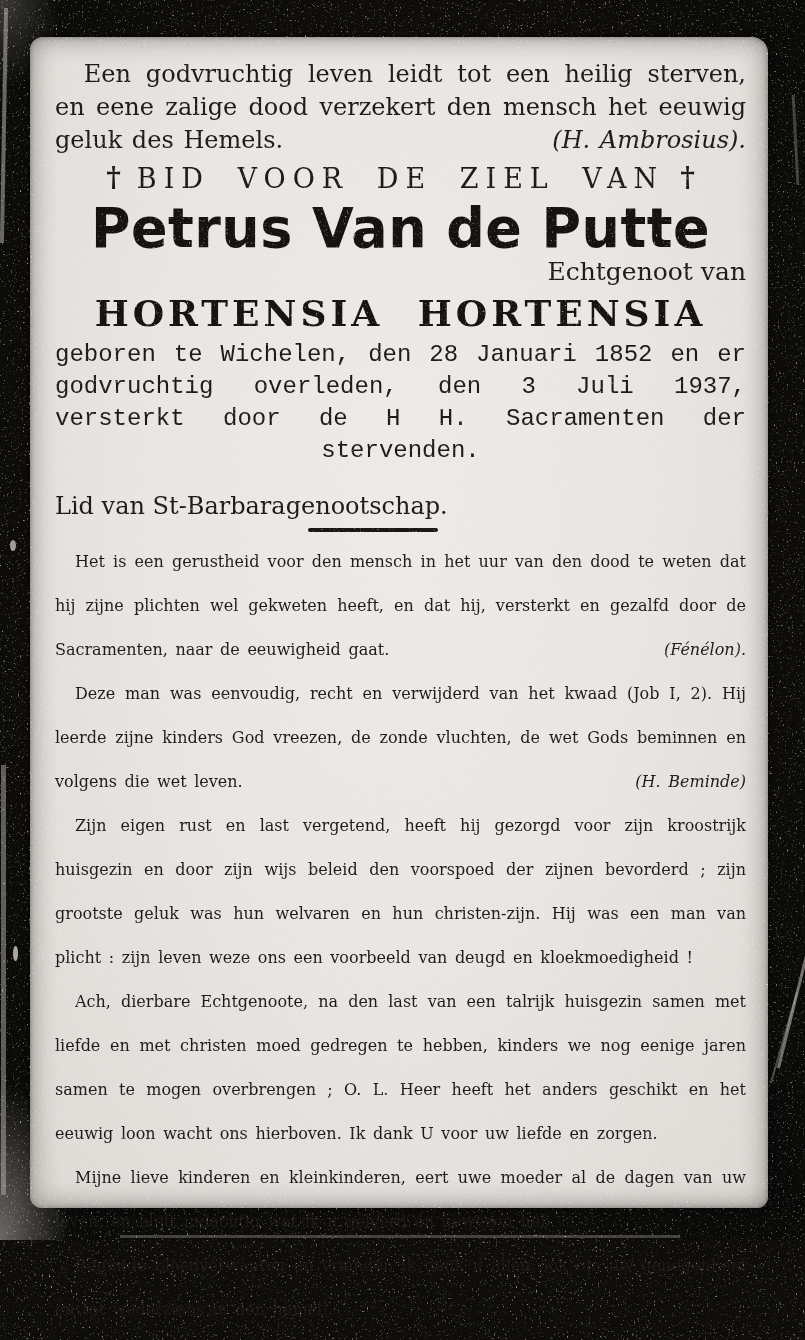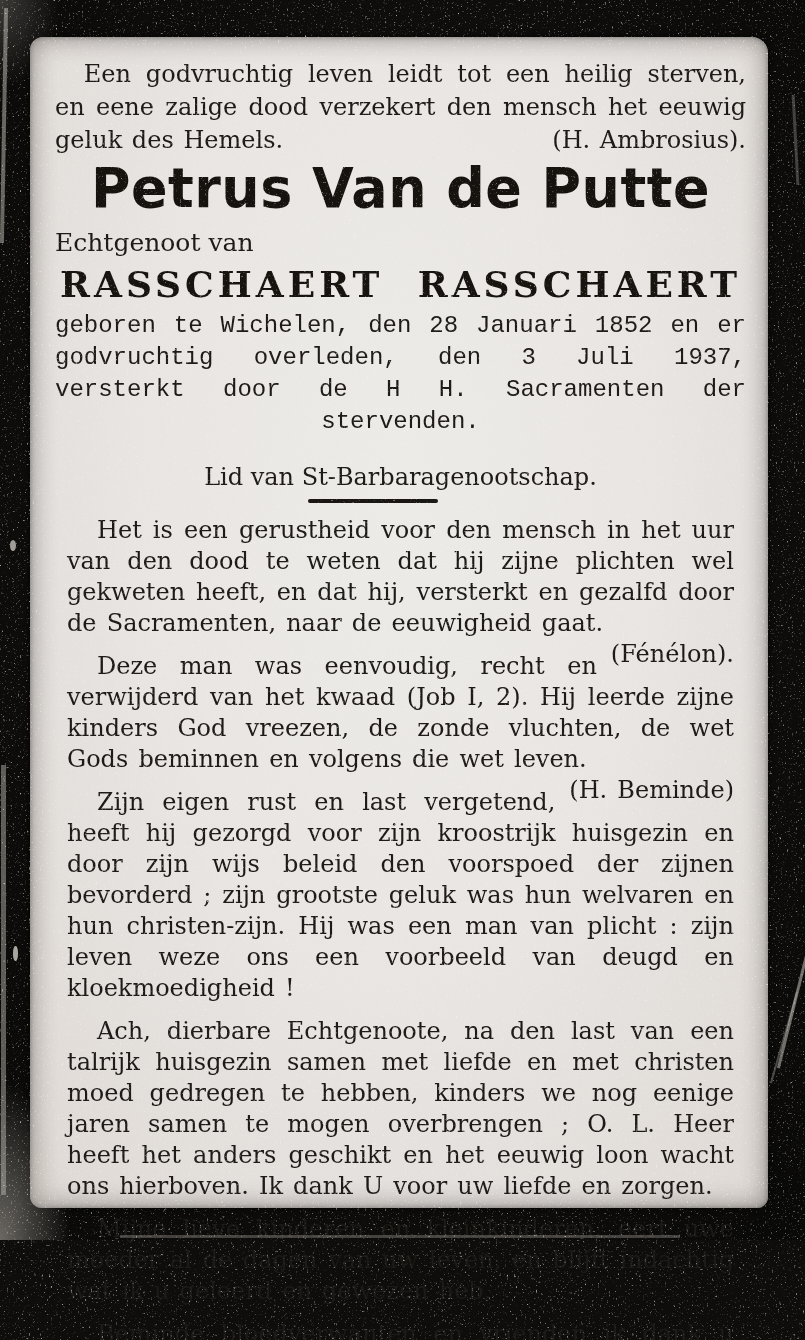--- a/index.html
+++ b/index.html
@@ -46,20 +46,21 @@
     font-size: 24px;
     line-height: 33px;
     text-align: justify;
     text-indent: 1.2em;
     word-spacing: 2px;
   }
   .attr {
     float: right;
     padding-left: 14px;
     text-indent: 0;
+    font-style: italic;
   }
   .invocation {
     margin-top: 4px;
     text-align: center;
     font-size: 27px;
     line-height: 36px;
     letter-spacing: 7px;
     word-spacing: 12px;
     white-space: nowrap;
   }
@@ -78,22 +79,21 @@
     font-weight: bold;
     font-size: 55px;
     line-height: 58px;
     letter-spacing: 0.5px;
     white-space: nowrap;
     color: #16130f;
     transform: scaleX(0.98);
     transform-origin: 50% 50%;
   }
   .relation {
-    margin-top: 11px;
-    text-align: left;
+    text-align: right;
     font-size: 25px;
     line-height: 30px;
   }
   .spouse-name {
     margin-top: 5px;
     text-align: center;
     font-weight: bold;
     font-size: 36px;
     line-height: 42px;
     letter-spacing: 4px;
@@ -105,37 +105,37 @@
     margin-top: 5px;
     font-size: 24px;
     line-height: 32px;
     text-align: justify;
     text-align-last: center;
     word-spacing: 3px;
     font-family: Liberation Mono, monospace;
   }
   .membership {
     margin-top: 1px;
-    text-align: center;
+    text-align: left;
     font-size: 24px;
     line-height: 30px;
   }
   .divider {
     width: 130px;
     height: 4px;
     background: #1a1713;
     margin: 7px auto 8px;
     position: relative;
     left: -28px;
     border-radius: 2px;
   }
   .body-text p {
-    margin: 12px;
-    font-size: 24px;
-    line-height: 31px;
+    margin: 0;
+    font-size: 16px;
+    line-height: 44px;
     text-align: justify;
     text-indent: 1.25em;
     word-spacing: 2.5px;
   }
   
   .scratch { position: absolute; background: #c6c1ba; z-index: 3; }
   .wear { position: absolute; z-index: 3; pointer-events: none; }
   .noise-overlay {
     position: absolute;
     inset: 0;
@@ -149,26 +149,29 @@
 <div class="page">
 
   <div class="paper">
     <div class="content">
 
       <p class="quote">
         <span>Een godvruchtig leven leidt tot een heilig sterven, en eene zalige dood verzekert den mensch het eeuwig geluk des Hemels.</span>
         <span class="attr">(H. Ambrosius).</span>
       </p>
 
+      <div class="invocation">
+        <span class="cross">†</span><span>BID VOOR DE ZIEL VAN</span><span class="cross">†</span>
+      </div>
 
       <div class="deceased-name">Petrus Van de Putte</div>
 
       <div class="relation">Echtgenoot van</div>
 
-      <div class="spouse-name">RASSCHAERT RASSCHAERT</div>
+      <div class="spouse-name">HORTENSIA HORTENSIA</div>
 
       <p class="life-dates">geboren te Wichelen, den 28 Januari 1852 en er godvruchtig overleden, den 3 Juli 1937, versterkt door de H H. Sacramenten der stervenden.</p>
 
       <div class="membership">Lid van St-Barbaragenootschap.</div>
 
       <div class="divider"></div>
 
       <div class="body-text">
         <p>
           <span>Het is een gerustheid voor den mensch in het uur van den dood te weten dat hij zijne plichten wel gekweten heeft, en dat hij, versterkt en gezalfd door de Sacramenten, naar de eeuwigheid gaat.</span>

